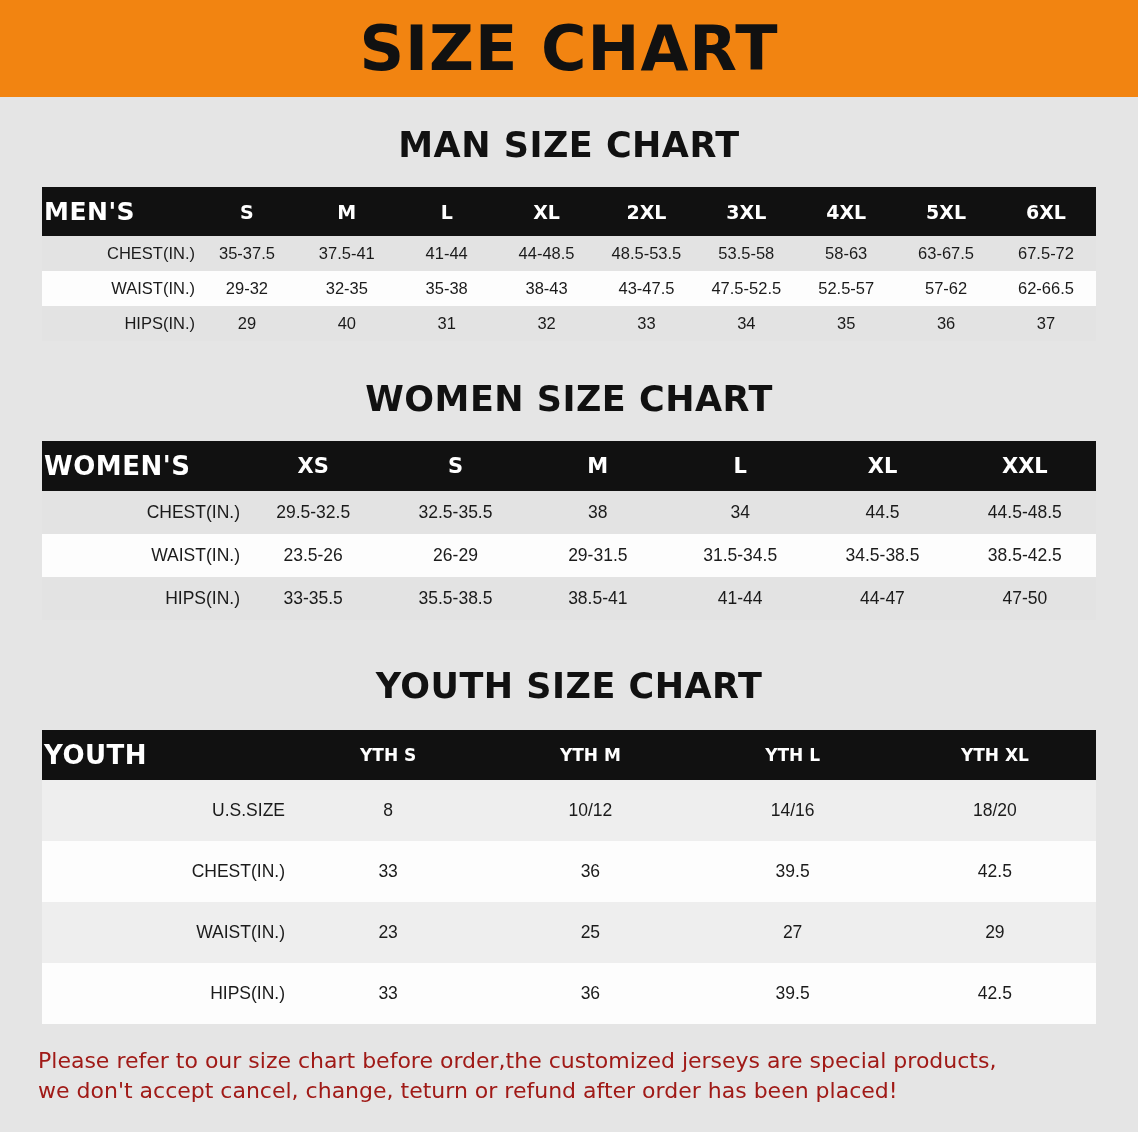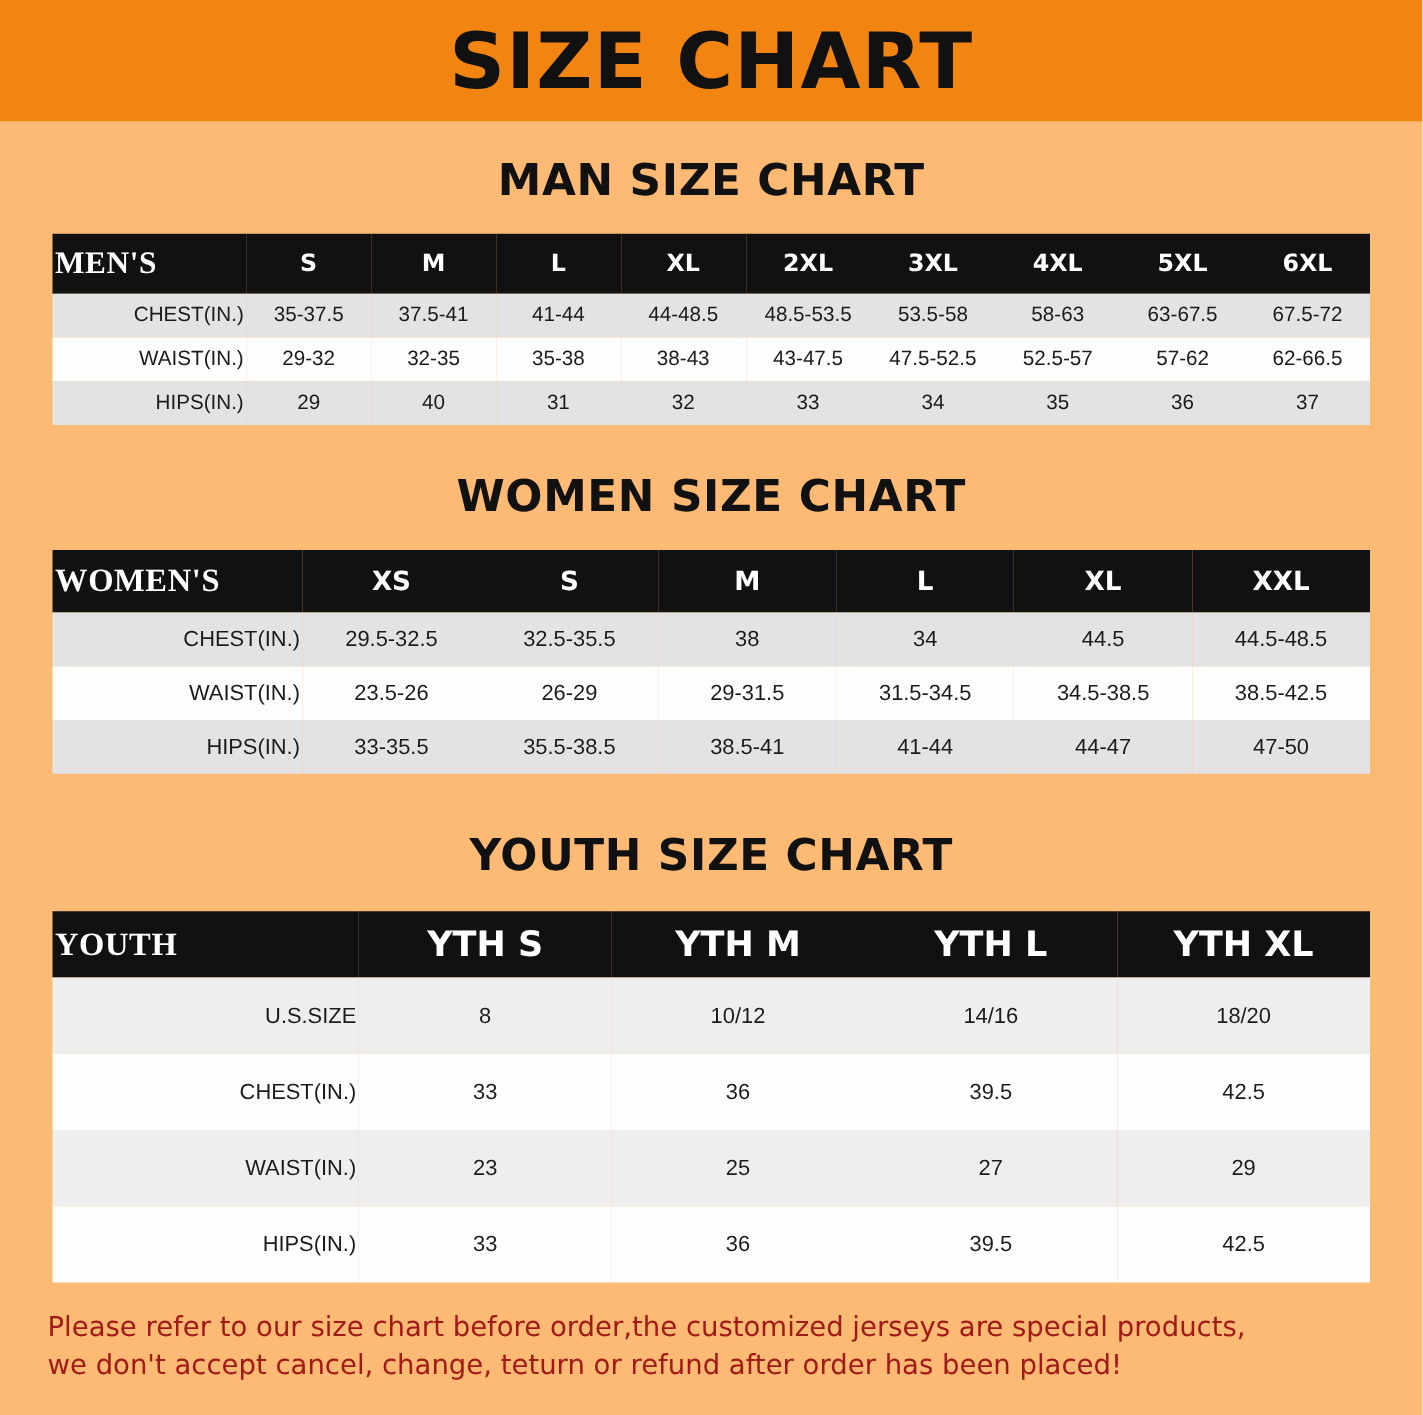--- a/index.html
+++ b/index.html
@@ -5,21 +5,21 @@
   * { box-sizing: border-box; }
   html, body {
     margin: 0; padding: 0;
     width: 1138px;
     background: #ffffff;
     font-family: "Liberation Sans", sans-serif;
   }
   .page {
     width: 1138px;
     min-height: 1132px;
-    background: #fdba74;
+    background: #e5e5e5;
     position: relative;
     overflow: hidden;
   }
 
   
   .banner {
     background: #f28411;
     height: 97px;
     display: flex;
     align-items: center;
@@ -60,21 +60,20 @@
   table.size thead th {
     background: #111111;
     color: #ffffff;
     font-family: "DejaVu Sans", sans-serif;
     font-weight: bold;
     text-align: center;
     padding: 10px 2px;
   }
   table.size thead th.rowhead {
     text-align: left;
-    font-family: Liberation Serif, serif;
   }
   table.size tbody td {
     text-align: center;
     color: #1b1b1b;
     font-family: "Liberation Sans", sans-serif;
     padding: 8px 2px;
   }
   table.size tbody td.rowhead {
     text-align: right;
     font-family: Liberation Sans, sans-serif;
@@ -89,21 +88,21 @@
   .men tbody td.rowhead { font-size: 16.5px; }
   .men col.c0 { width: 155px; }
 
   
   .women thead th { font-size: 21px; }
   .women thead th.rowhead { font-size: 26px; letter-spacing: 0.5px; }
   .women tbody td { font-size: 17.5px; height: 43px; }
   .women col.c0 { width: 200px; }
 
   
-  .youth thead th { font-size: 28px; }
+  .youth thead th { font-size: 17px; }
   .youth thead th.rowhead { font-size: 26px; letter-spacing: 0.5px; }
   .youth tbody td { font-size: 17.5px; height: 61px; }
   .youth col.c0 { width: 245px; }
   .youth tbody tr td { background: #fdfdfd; }
   .youth tbody tr.shade td { background: #eeeeee; }
 
   
   .note {
     margin: 22px 38px 0 38px;
     color: #a01a17;

